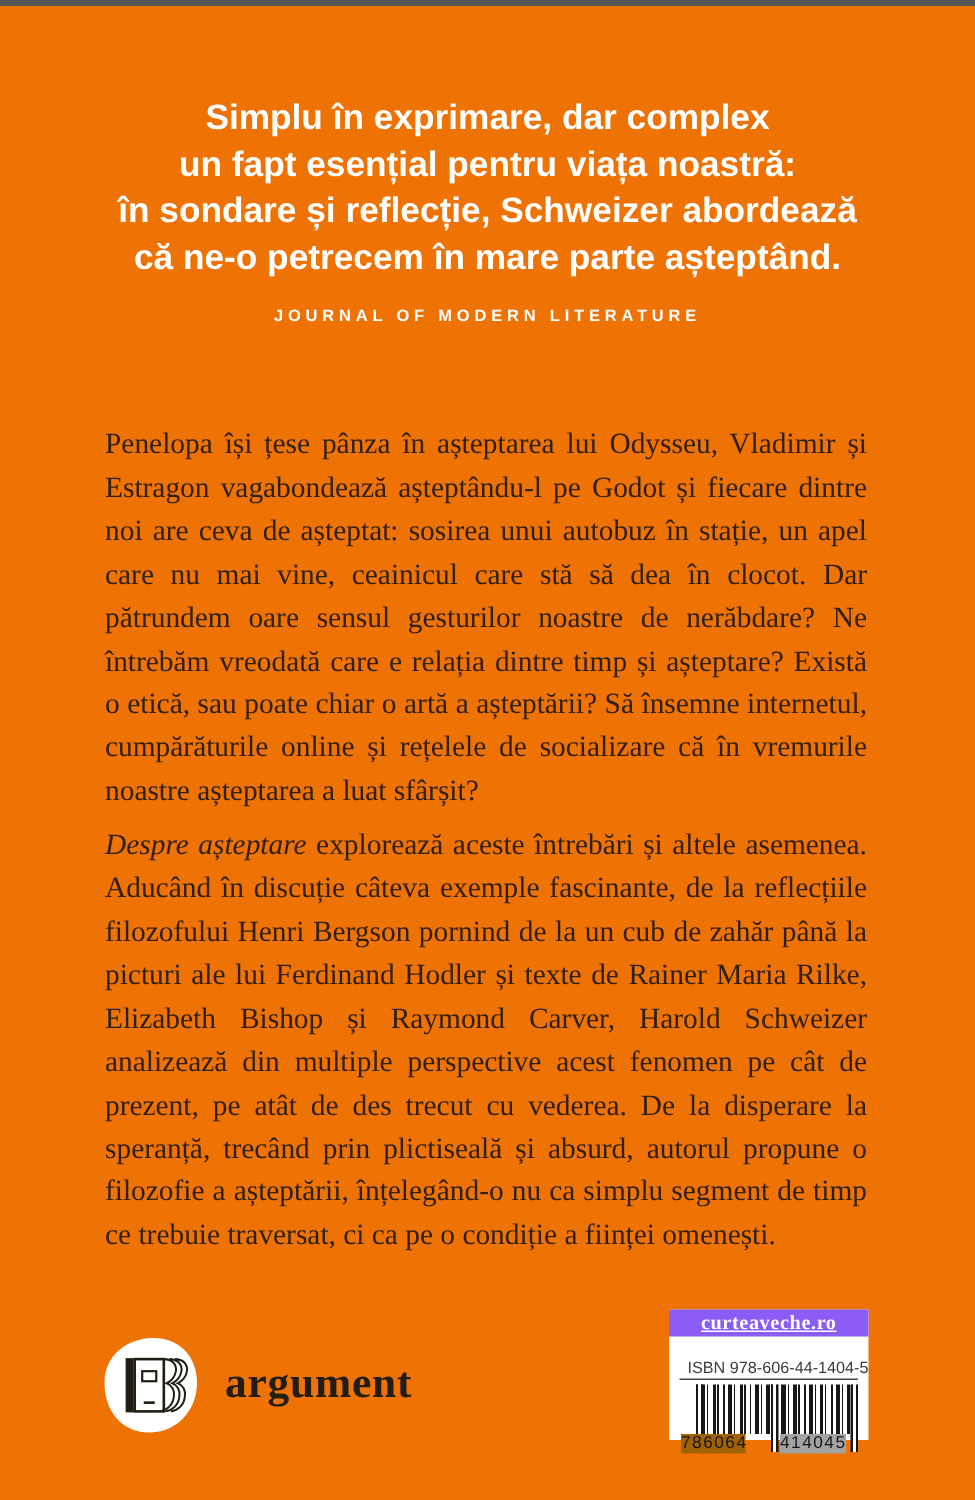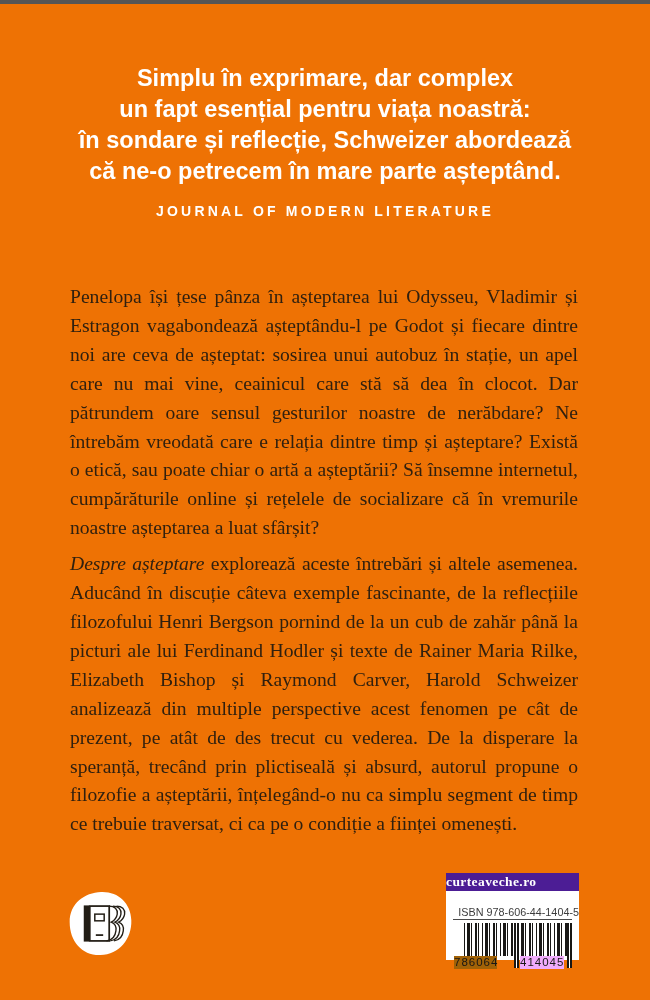--- a/index.html
+++ b/index.html
@@ -16,21 +16,21 @@
   .quote-block{
     position:absolute;top:59px;left:0;right:0;
     text-align:center;
     color:#FFFFFF;
     font-family:"Liberation Sans",sans-serif;
     font-weight:bold;
   }
   .quote-line{font-size:23.5px;line-height:31px;}
   .quote-source{
     margin-top:14px;
-    font-size:14px;
+    font-size:11px;
     letter-spacing:3.2px;
     line-height:20px;
   }
 
   
   .synopsis{
     position:absolute;top:279px;left:70px;width:508px;
     color:#30200F;
     font-size:19.6px;line-height:28.9px;
     text-align:justify;
@@ -51,27 +51,28 @@
   }
 
   
   .barcode-box{
     position:absolute;left:446px;top:869px;
     width:133px;height:87px;
     background:#FFFFFF;
   }
   .site-band{
     height:18px;
-    background:#4c1d95;
+    background:#8b5cf6;
     color:#FFFFFF;
     font-family:"Liberation Serif",serif;
     font-weight:bold;
     font-size:13.5px;line-height:18px;
-    text-align:left;
+    text-align:center;
     letter-spacing:0.4px;
+    text-decoration:underline;
   }
   .isbn-line{
     font-family:Liberation Sans, sans-serif;
     font-size:10.8px;line-height:14px;
     color:#3C3C3C;
     text-align:right;
     padding-top:14px;
   }
   .isbn-rule{height:1px;background:#4A4A4A;margin:0 7px;}
   .ean{
@@ -96,21 +97,21 @@
   .guard-mid{left:60px;}
   .guard-right{right:2px;}
   .ean-digits{
     position:absolute;bottom:0;left:0;right:0;height:13px;
     font-family:"Liberation Sans",sans-serif;
     font-size:11.5px;line-height:13px;
     color:#181715;
   }
   .ean-lead{position:absolute;left:0;bottom:0;}
   .ean-g1{position:absolute;left:0;bottom:0;width:43px;background:#a16207;text-align:center;letter-spacing:1px;}
-  .ean-g2{position:absolute;left:66px;bottom:0;width:44px;background:#f0abfc;text-align:center;letter-spacing:1px;}
+  .ean-g2{position:absolute;left:66px;bottom:0;width:44px;background:#a3a3a3;text-align:center;letter-spacing:1px;}
 </style>
 </head>
 <body>
 
 <div class="cover">
 
   <div class="quote-block">
     <div class="quote-line">Simplu în exprimare, dar complex</div>
     <div class="quote-line">un fapt esențial pentru viața noastră:</div>
     <div class="quote-line">în sondare și reflecție, Schweizer abordează</div>
@@ -126,20 +127,21 @@
   <svg class="logo-blob" viewBox="0 0 100 100" aria-hidden="true">
     <path d="M51 3 C76 2 95 19 96 45 C97 73 78 96 50 97 C23 98 4 77 4 48 C4 20 26 4 51 3 Z" fill="#FFFFFF"></path>
     <rect x="25" y="23" width="8" height="54" fill="#221D15"></rect>
     <rect x="34" y="24" width="29" height="52" fill="none" stroke="#221D15" stroke-width="2.6"></rect>
     <rect x="41.5" y="36" width="14" height="10" fill="none" stroke="#221D15" stroke-width="2.2"></rect>
     <rect x="43" y="66" width="11" height="2.6" fill="#221D15"></rect>
     <path d="M63 24 C71 24 76 29 75 36 C74 42 70 46 66 48 C71 50 74 55 73 61 C72 70 66 75 59 76" fill="none" stroke="#221D15" stroke-width="2"></path>
     <path d="M68.5 24 C76.5 24 81.5 29 80.5 36 C79.5 42 75.5 46 71.5 48 C76.5 50 79.5 55 78.5 61 C77.5 70 71.5 75 64.5 76" fill="none" stroke="#221D15" stroke-width="2"></path>
     <path d="M74 24 C82 24 87 29 86 36 C85 42 81 46 77 48 C82 50 85 55 84 61 C83 70 77 75 70 76" fill="none" stroke="#221D15" stroke-width="2"></path>
   </svg>
+  <div class="imprint">argument</div>
 
   <div class="barcode-box">
     <div class="site-band">curteaveche.ro</div>
     <div class="isbn-line">ISBN 978-606-44-1404-5</div>
     <div class="isbn-rule"></div>
     <div class="ean">
       <div class="ean-bars"></div>
       <div class="guard guard-left"></div>
       <div class="guard guard-mid"></div>
       <div class="guard guard-right"></div>

